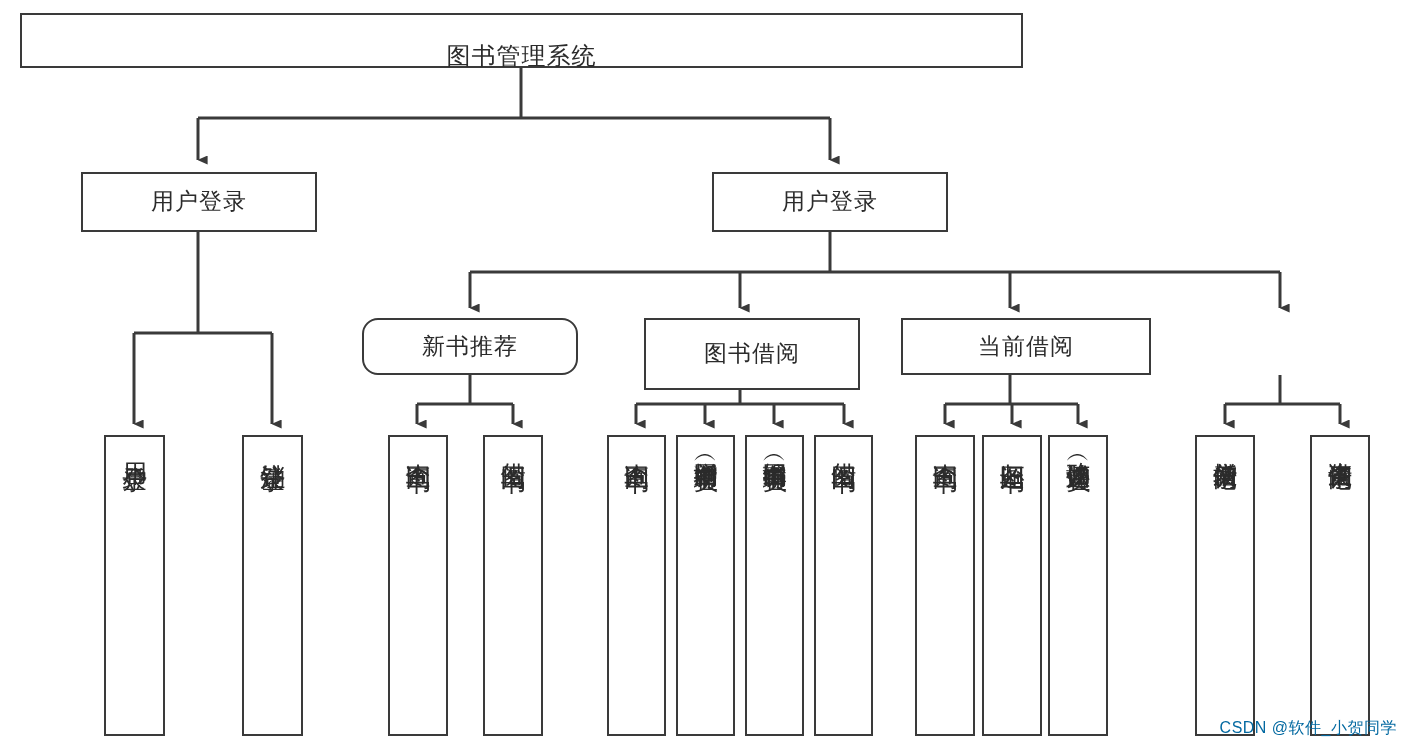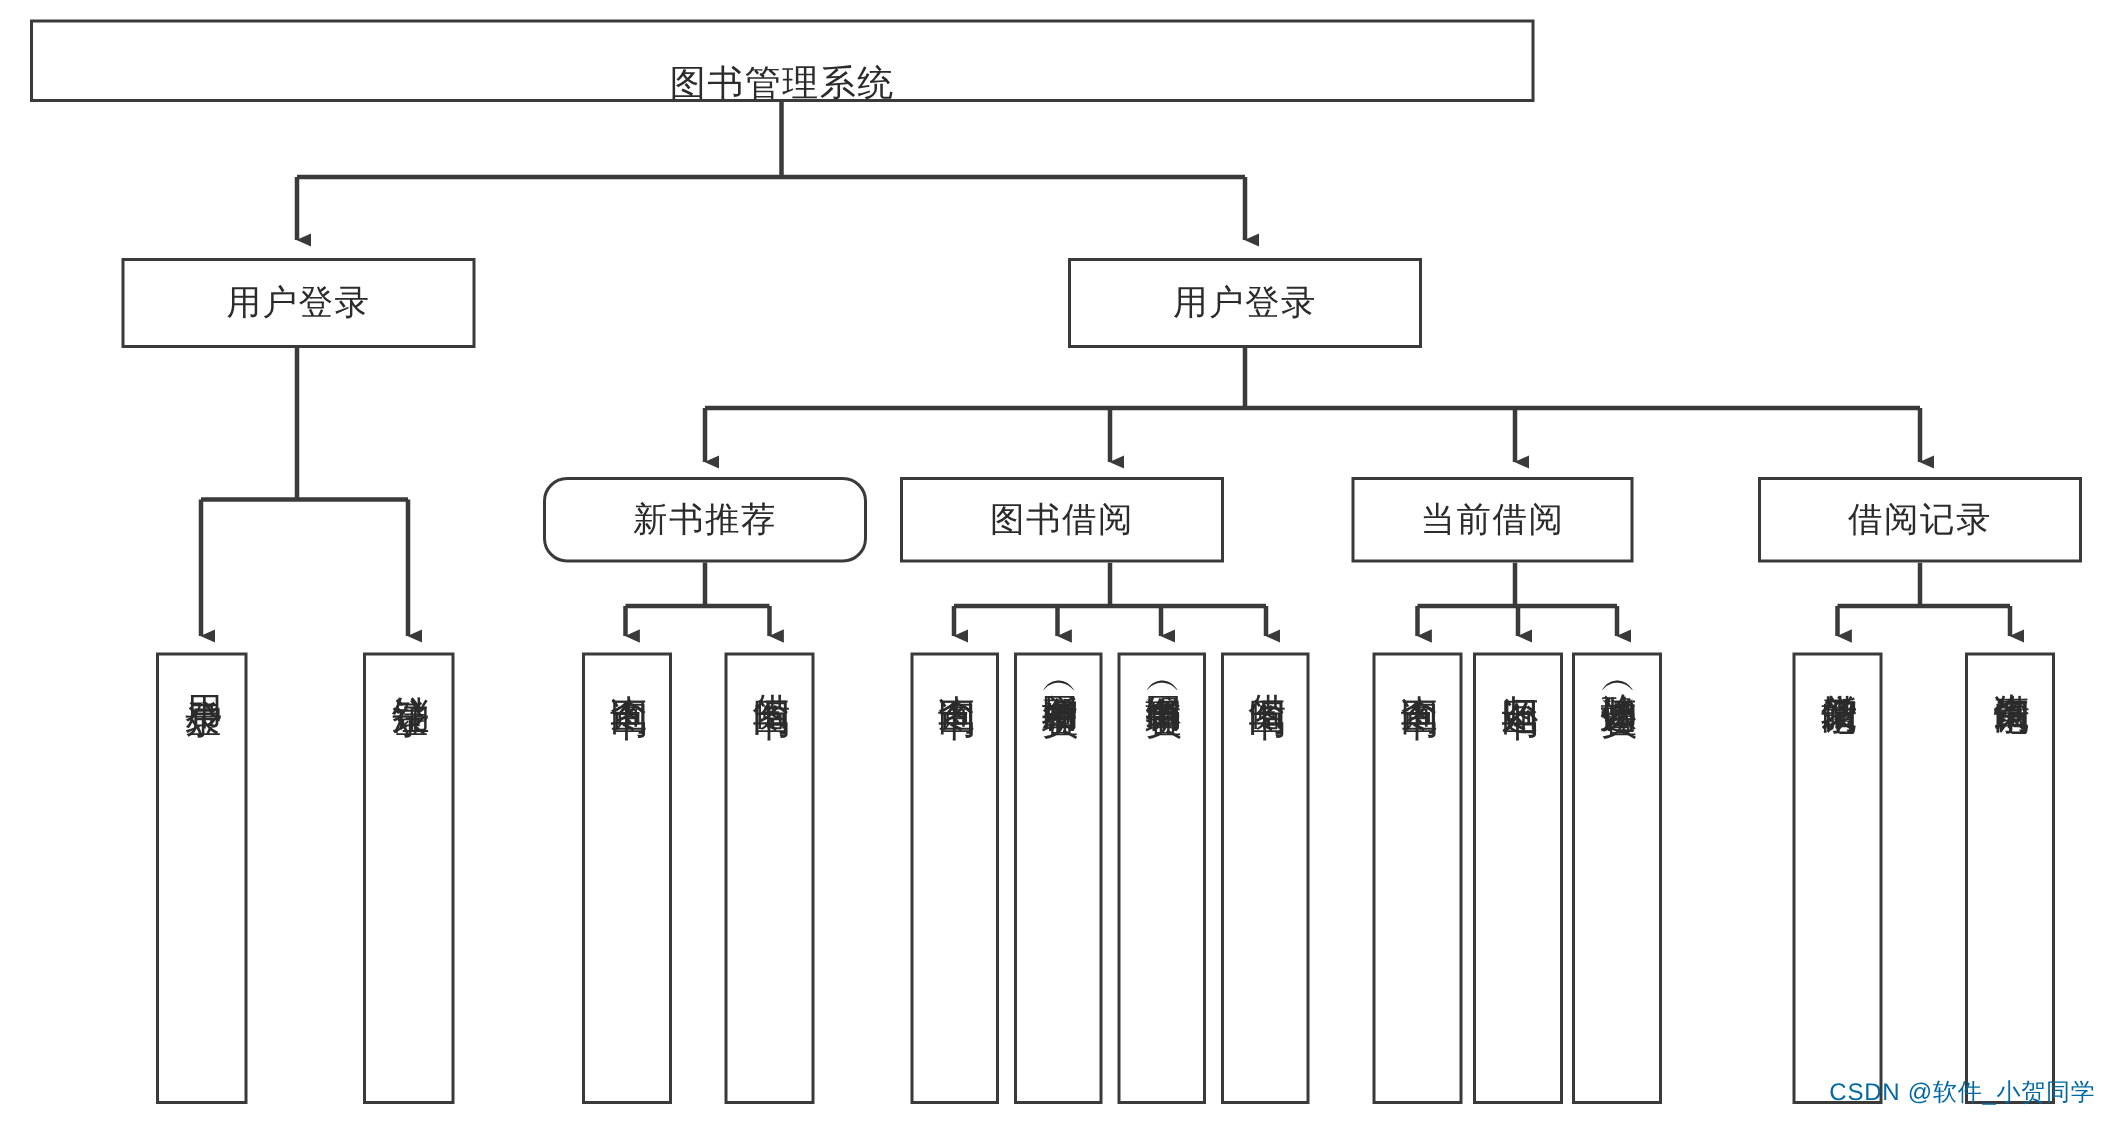--- a/index.html
+++ b/index.html
@@ -147,28 +147,25 @@
   <div class="node h" style="left:81px; top:172px; width:236px; height:60px;">
     <span class="node-label">用户登录</span>
   </div>
   <div class="node h" style="left:712px; top:172px; width:236px; height:60px;">
     <span class="node-label">用户登录</span>
   </div>
 
   <div class="node h" style="left:362px; top:318px; width:216px; height:57px;border-radius:16px;">
     <span class="node-label">新书推荐</span>
   </div>
-  <div class="node h" style="left:600px; top:318px; width:216px; height:57px;">
+  <div class="node h" style="left:644px; top:318px; width:216px; height:72px;">
     <span class="node-label">图书借阅</span>
   </div>
-  <div class="node h" style="left:901px; top:318px; width:188px; height:57px;">
+  <div class="node h" style="left:901px; top:318px; width:250px; height:57px;">
     <span class="node-label">当前借阅</span>
-  </div>
-  <div class="node h" style="left:1172px; top:318px; width:216px; height:57px;">
-    <span class="node-label">借阅记录</span>
   </div>
 
   <div class="node v" style="left:104px; top:435px; width:61px; height:301px;">
     <span class="node-label">用户登录</span>
   </div>
   <div class="node v" style="left:242px; top:435px; width:61px; height:301px;">
     <span class="node-label">注销登录</span>
   </div>
 
   <div class="node v" style="left:388px; top:435px; width:60px; height:301px;">

